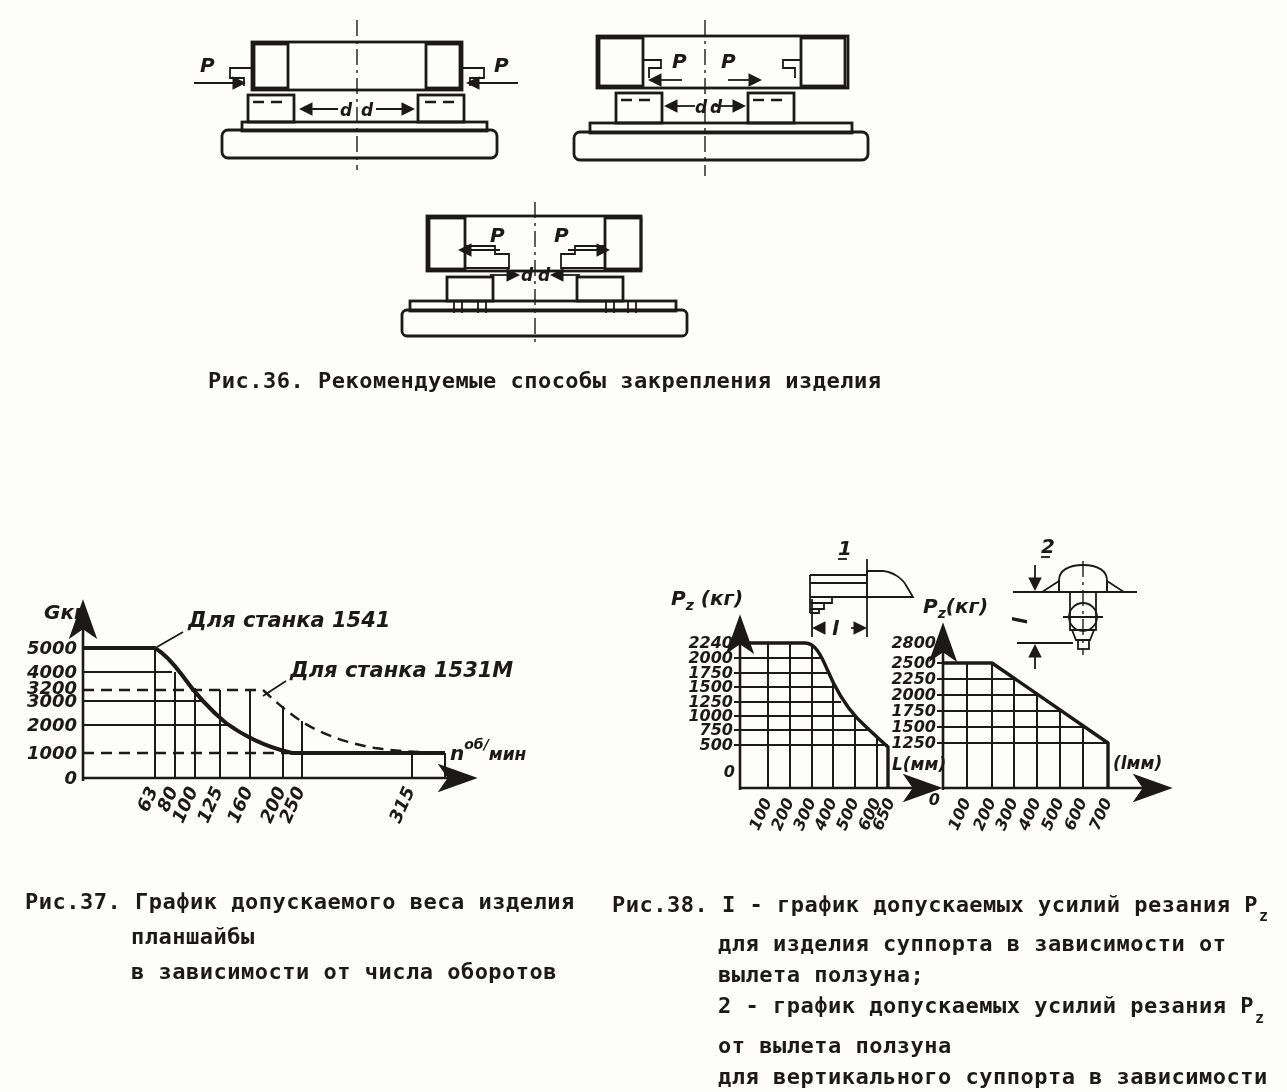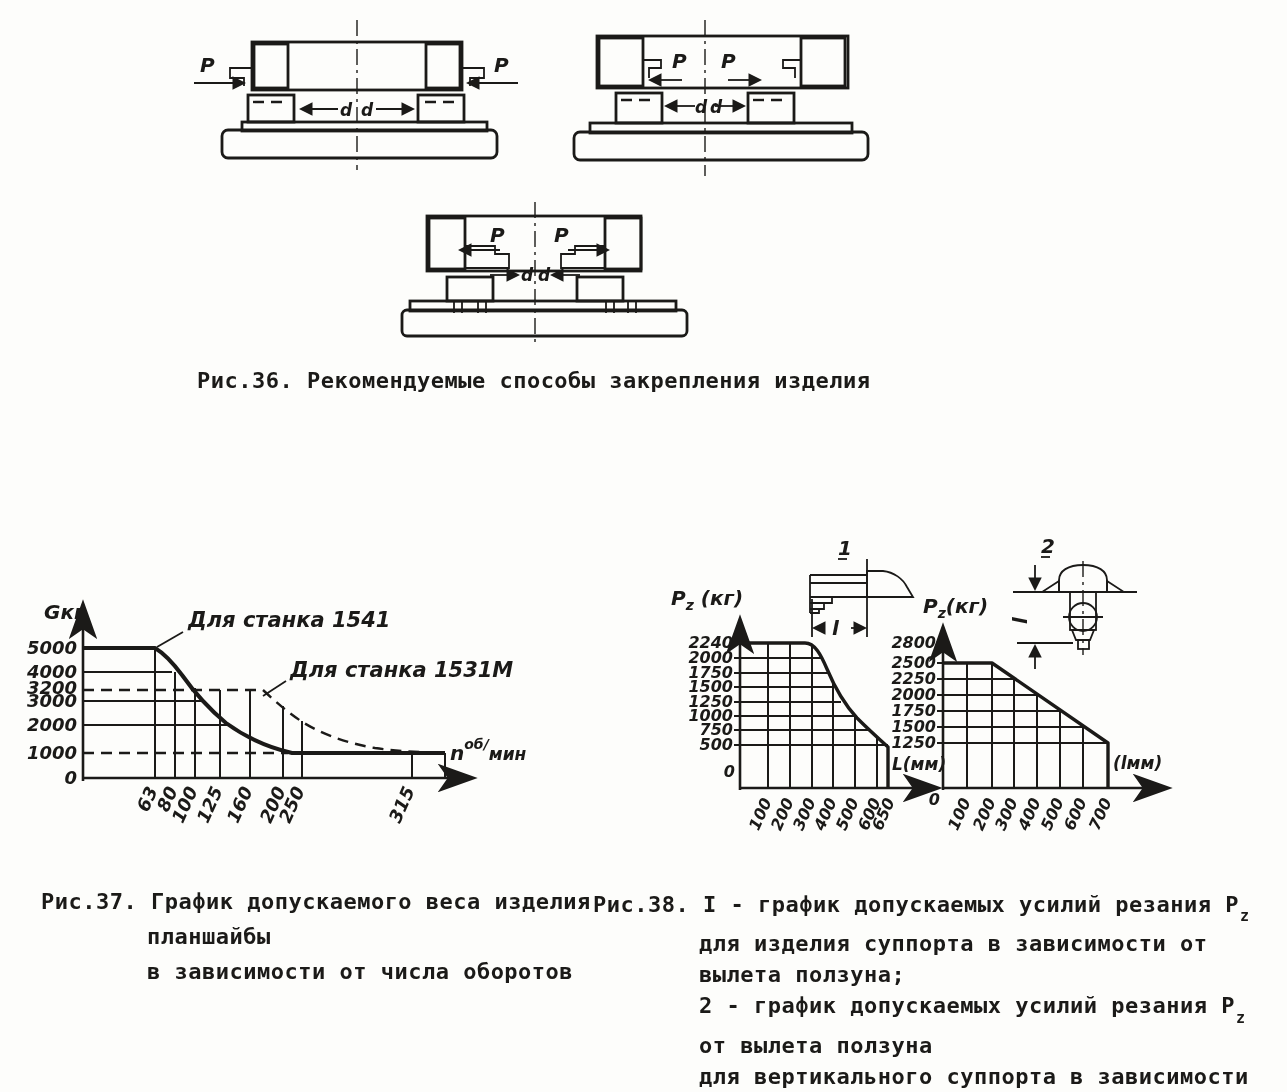--- a/index.html
+++ b/index.html
@@ -9,21 +9,21 @@
     font-family:"DejaVu Sans Mono", monospace;color:#1b1a18;
   }
   .abs{position:absolute;}
   
   .caption{
     font-family:"DejaVu Sans Mono", monospace;font-weight:700;
     font-size:22px;letter-spacing:.5px;color:#1b1a18;white-space:nowrap;
   }
   .capline{line-height:31px;white-space:nowrap;}
   .capline.indent{padding-left:106px;}
-  .cap37 .capline{line-height:35px;margin-left:16px;}
+  .cap37 .capline{line-height:35px;}
   .capsub{font-size:15px;font-weight:700;position:relative;top:4px;left:1px;}
   
   svg{overflow:visible;}
   .o{fill:none;stroke:#1b1a18;stroke-width:2.8;stroke-linejoin:miter;stroke-linecap:square;}
   .thin{fill:none;stroke:#1b1a18;stroke-width:1.8;}
   .grid{fill:none;stroke:#1b1a18;stroke-width:2;}
   .curve{fill:none;stroke:#1b1a18;stroke-width:4;stroke-linejoin:round;}
   .curve2{fill:none;stroke:#1b1a18;stroke-width:3.4;stroke-linejoin:round;}
   .dash{fill:none;stroke:#1b1a18;stroke-width:2.4;stroke-dasharray:11 7;}
   .cl{fill:none;stroke:#1b1a18;stroke-width:1.4;stroke-dasharray:16 5 3 5;}
@@ -125,21 +125,21 @@
   <text class="plabel" x="102" y="42">P</text>
   <text class="plabel" x="166" y="42">P</text>
   <line class="thin" x1="112" y1="50" x2="72" y2="50" marker-end="url(#ah)"></line>
   <line class="thin" x1="180" y1="50" x2="220" y2="50" marker-end="url(#ah)"></line>
   <line class="thin" x1="102" y1="75" x2="130" y2="75" marker-end="url(#ah)"></line>
   <line class="thin" x1="192" y1="75" x2="164" y2="75" marker-end="url(#ah)"></line>
   <text class="dlabel" x="133" y="81">d</text>
   <text class="dlabel" x="150" y="81">d</text>
 </svg>
 
-<div class="abs caption" style="left:197px;top:368px">Рис.36. Рекомендуемые способы закрепления изделия</div>
+<div class="abs caption" style="left:208px;top:368px">Рис.36. Рекомендуемые способы закрепления изделия</div>
 
 <svg class="abs" style="left:20px;top:575px" width="560" height="268" viewBox="0 0 560 268">
 
   <line class="axis" x1="63" y1="206" x2="63" y2="30" marker-end="url(#ax)"></line>
   <line class="axis" x1="63" y1="203" x2="452" y2="203" marker-end="url(#ax)"></line>
 
   <line class="grid" x1="63" y1="97" x2="152" y2="97"></line>
   <line class="grid" x1="63" y1="126" x2="182" y2="126"></line>
   <line class="grid" x1="63" y1="150" x2="208" y2="150"></line>
   <line class="dash" x1="63" y1="115" x2="243" y2="115"></line>
@@ -312,21 +312,21 @@
     <text class="clabel" transform="translate(372,99) rotate(-90)">l</text>
   </g>
 </svg>
 
 <div class="abs caption cap37" style="left:25px;top:884px">
   <div class="capline">Рис.37. График допускаемого веса изделия</div>
   <div class="capline indent">планшайбы</div>
   <div class="capline indent">в зависимости от числа оборотов</div>
 </div>
 
-<div class="abs caption" style="left:593px;top:889px">
+<div class="abs caption" style="left:612px;top:889px">
   <div class="capline"><span>Рис.38. I - график допускаемых усилий резания Р</span><sub class="capsub">z</sub></div>
   <div class="capline indent"><span>для изделия суппорта в зависимости от</span></div>
   <div class="capline indent"><span>вылета ползуна;</span></div>
   <div class="capline indent"><span>2 - график допускаемых усилий резания Р</span><sub class="capsub">z</sub></div>
   <div class="capline indent"><span>от вылета ползуна</span></div>
   <div class="capline indent"><span>для вертикального суппорта в зависимости</span></div>
 </div>
 
 </div>
 

